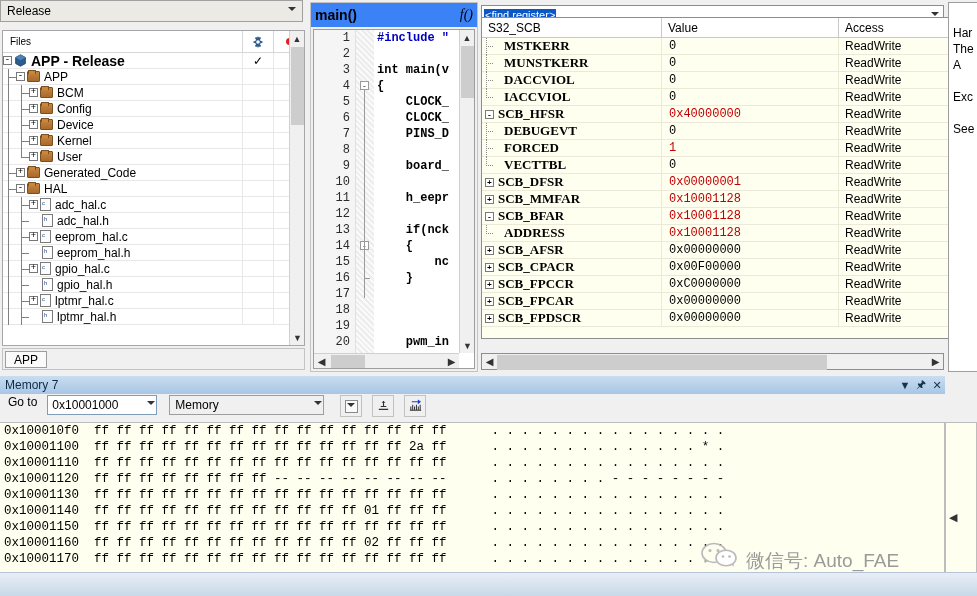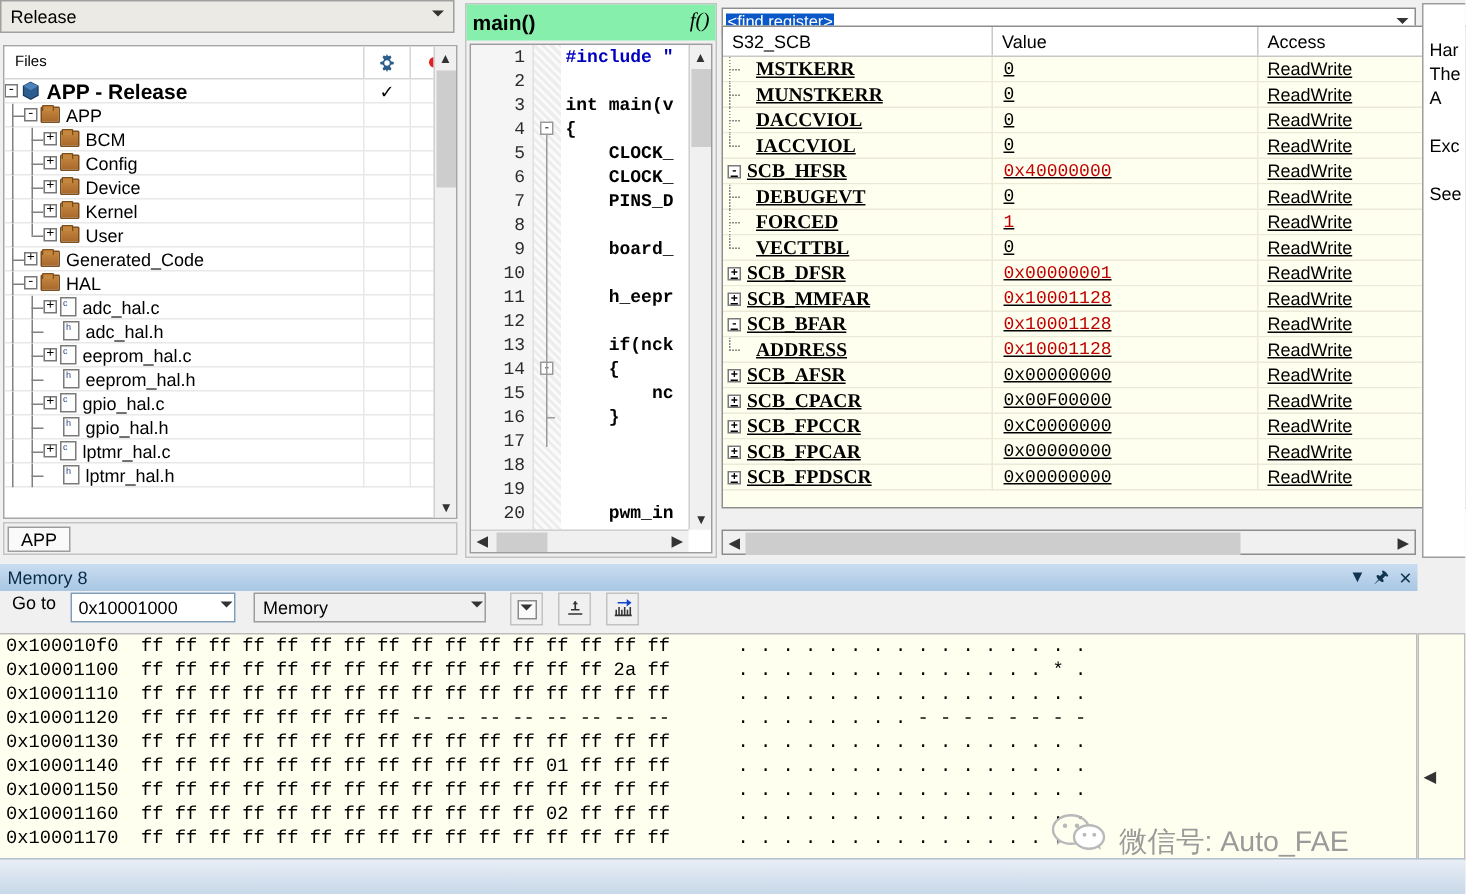--- a/index.html
+++ b/index.html
@@ -94,21 +94,21 @@
   #app-tabstrip { left:2px; top:348px; width:303px; height:22px;
      border:1px solid #c3c3c3; background:#f0f0f0; }
   #app-tab { position:absolute; left:2px; top:2px; height:17px; padding:0 8px;
      border:1px solid #9d9d9d; background:#fafafa; font-size:12px;
      display:flex; align-items:center; }
 
   
   #editor-panel { left:310px; top:2px; width:168px; height:370px; background:#f0f0f0;
      border:1px solid #c3c3c3;}
   #editor-title { height:24px; display:flex; align-items:center; padding:0 4px;
-     background:#86efac;}
+     background:#3b82f6;}
   #editor-title .name { flex:1; font-weight:bold; font-size:14px; }
   #editor-title .fx { font-family:"Liberation Serif",serif; font-style:italic; font-size:14px;}
   #editor-body { position:absolute; left:2px; top:26px; right:2px; bottom:2px;
      border:1px solid #9d9d9d; background:#fff; overflow:hidden;}
   #gutter { position:absolute; left:0; top:0; width:42px; bottom:0; background:#f5f5f5;
      border-right:1px solid #e0e0e0; }
   #foldcol { position:absolute; left:42px; top:0; width:18px; bottom:0;
      background:repeating-linear-gradient(45deg,#fafafa 0 2px,#ededed 2px 4px);}
   #codecol { position:absolute; left:60px; top:0; right:0; bottom:0; background:#fff;
      overflow:hidden; }
@@ -131,21 +131,21 @@
      padding-left:2px; }
   #reg-find .sel { background:#0a57c8; color:#fff; font-size:11px; padding:0 1px; }
   #reg-find .carrow{ position:absolute; right:3px; top:3px; }
   #reg-grid { position:absolute; left:0; top:15px; width:497px; height:322px;
      border:1px solid #8d8d8d; background:#fffff0; overflow:hidden;}
   #reg-header { display:flex; height:20px; background:#ffffff;
      border-bottom:1px solid #c8c8c8; font-size:12px; }
   #reg-header .h { display:flex; align-items:center; padding-left:6px;
      border-right:1px solid #c8c8c8; }
   .rrow { display:flex; height:17px; font-size:12px; align-items:center;
-     border-bottom:1px solid #ece9d8; background:#fffff0;text-decoration:underline;}
+     border-bottom:1px solid #ece9d8; background:#fffff0;}
   .rrow .c-name { width:180px; display:flex; align-items:center;
      font-family:"Liberation Serif", serif; font-weight:bold; font-size:13px;
      border-right:1px solid #ece9d8; height:17px; overflow:hidden; white-space:nowrap;}
   .rrow .c-val { width:177px; padding-left:7px; border-right:1px solid #ece9d8;
      height:17px; line-height:17px; font-family:"Liberation Mono", monospace; font-size:12px;}
   .rrow .c-acc { flex:1; padding-left:6px; height:17px; line-height:17px; }
   .red { color:#c00000; }
   .rexp { display:inline-block; width:9px; height:9px; border:1px solid #7a7a7a;
      background:#fff; font-size:8px; line-height:7px; text-align:center;
      font-family:"Liberation Mono",monospace; margin:0 4px 0 3px; flex:none;}
@@ -687,21 +687,21 @@
         <div class="rp" style="height: 16px; line-height: 16px;">A</div>
         <div class="rp" style="height: 16px; line-height: 16px;"></div>
         <div class="rp" style="height: 16px; line-height: 16px;">Exc</div>
         <div class="rp" style="height: 16px; line-height: 16px;"></div>
         <div class="rp" style="height: 16px; line-height: 16px;">See</div>
       </div>
   </div>
 
   <div id="mem-window" class="panel">
     <div id="mem-title">
-      <span>Memory 8</span>
+      <span>Memory 7</span>
       <span class="spacer"></span>
       <span class="tbtn">▼</span>
       <span class="tbtn">🖈</span>
       <span class="tbtn">✕</span>
     </div>
     <div id="mem-toolbar">
       <span class="lbl">Go to</span>
       <div id="goto-combo">
         <span class="cval">0x10001000</span>
         <span class="carrow"><span class="chev"></span></span>

